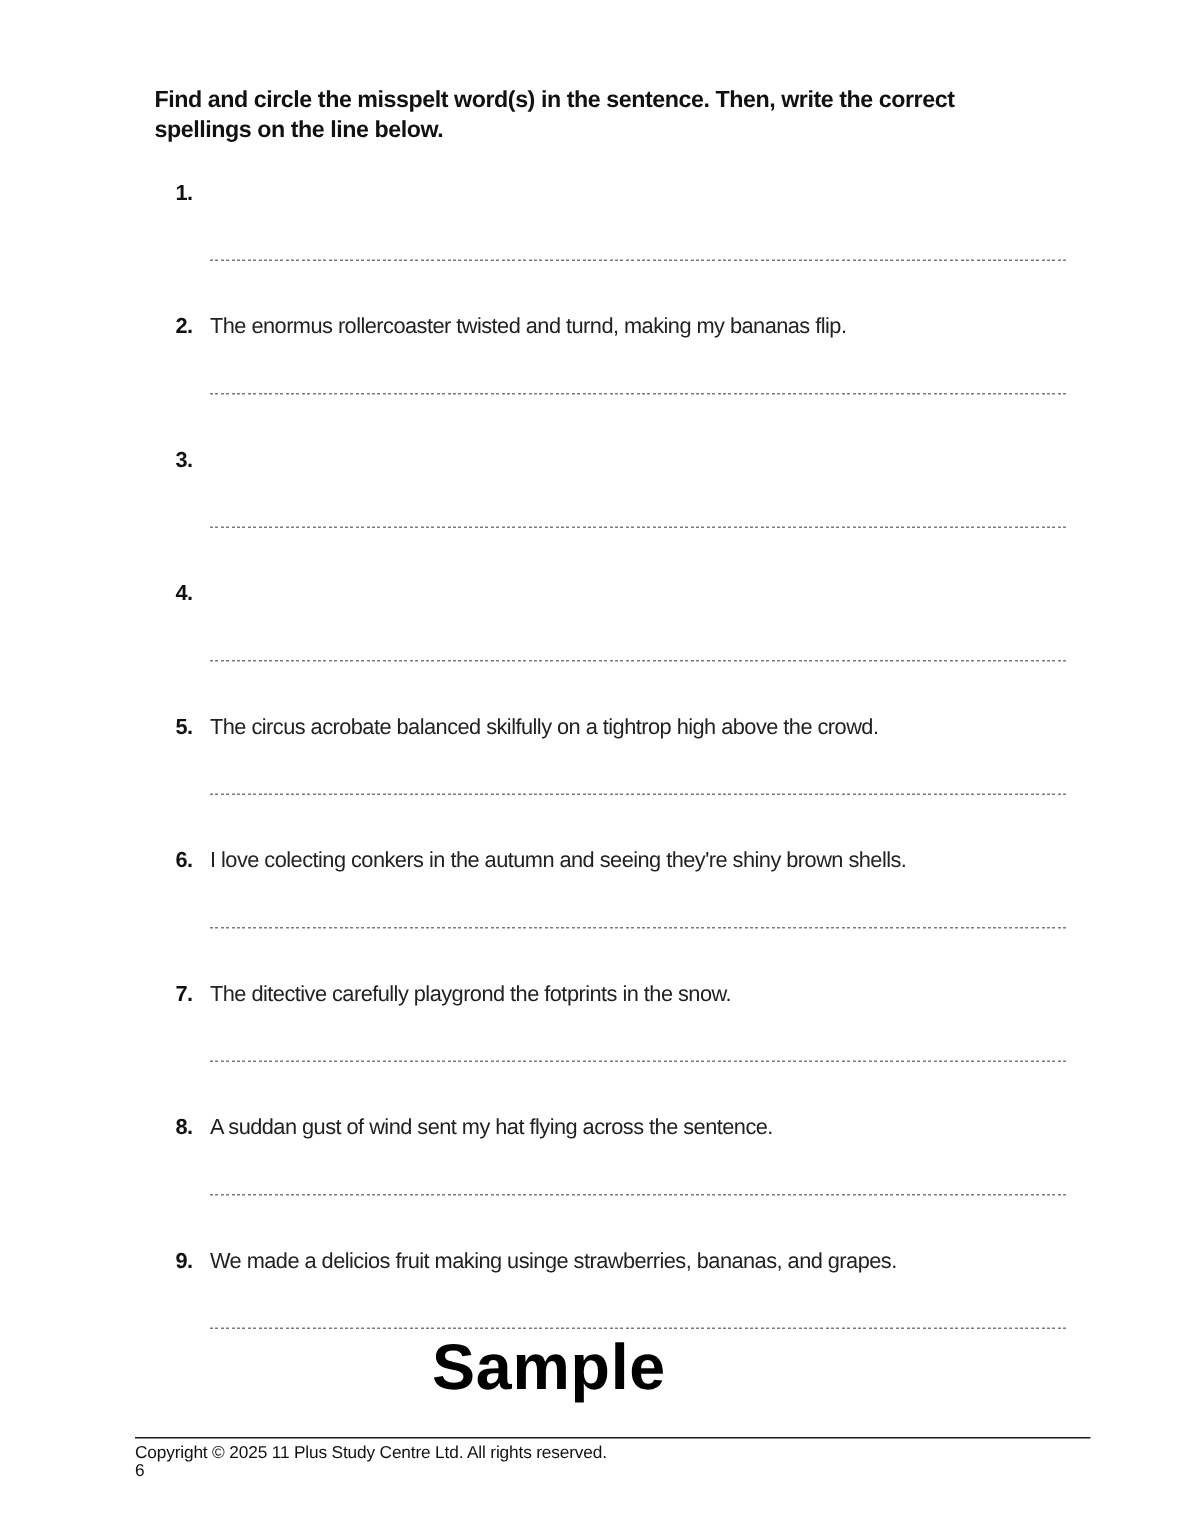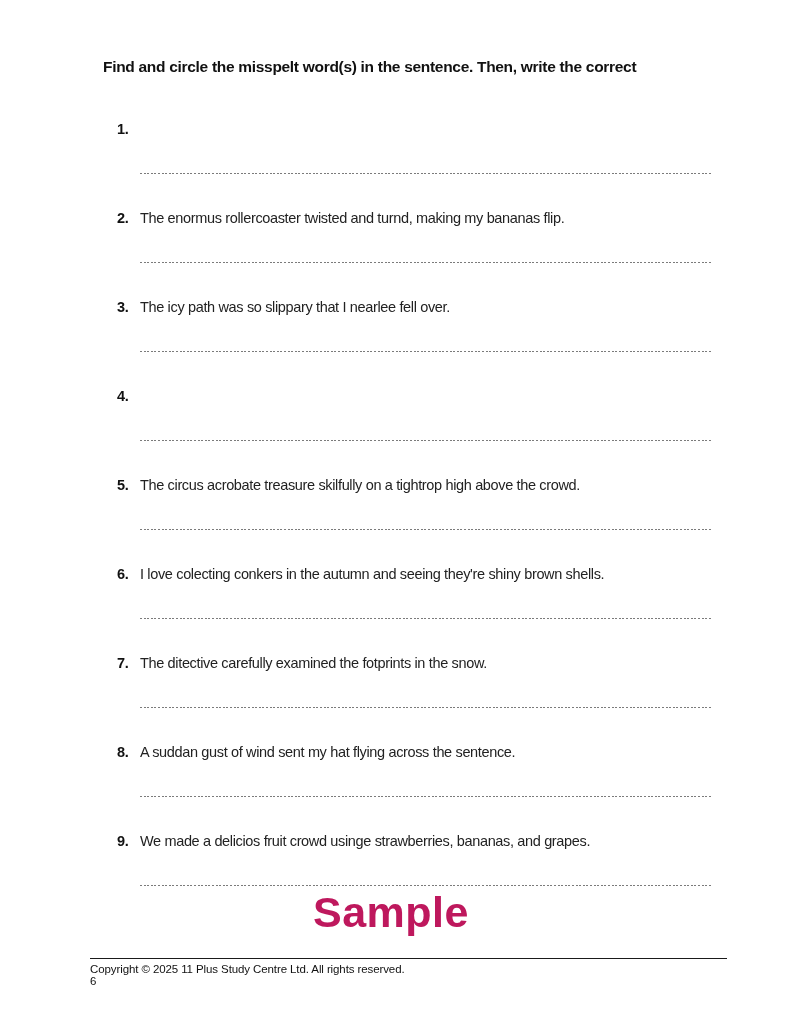--- a/index.html
+++ b/index.html
@@ -48,26 +48,26 @@
     color: #111111;
   }
   .answer-line {
     height: 1.5px;
     width: 572px;
     margin: 0 0 34px 23px;
     background: repeating-linear-gradient(to right, #7b7b7b 0 2px, transparent 2px 3.6px);
   }
   .watermark {
     position: absolute;
-    left: 313px;
+    left: 288px;
     top: 888px;
     font-size: 43px;
     font-weight: bold;
     letter-spacing: 0.5px;
-    color: #be185d;
+    color: #000000;
     user-select: none;
   }
   .footer {
     position: absolute;
     left: 90px;
     top: 958px;
     width: 640px;
     border-top: 1.5px solid #1a1a1a;
     padding-top: 4px;
     display: flex;
@@ -79,20 +79,21 @@
     flex-direction: column;
   }
 </style>
 </head>
 <body>
 
 <div class="page">
 
   <div class="heading">
     <div>Find and circle the misspelt word(s) in the sentence. Then, write the correct</div>
+    <div>spellings on the line below.</div>
   </div>
 
   <div class="questions">
 
     <div class="item">
       <div class="sentence">
         <span class="num">1.</span>
       </div>
       <div class="answer-line"></div>
     </div>
@@ -101,68 +102,67 @@
       <div class="sentence">
         <span class="num">2.</span>
         <span class="text">The enormus rollercoaster twisted and turnd, making my bananas flip.</span>
       </div>
       <div class="answer-line"></div>
     </div>
 
     <div class="item">
       <div class="sentence">
         <span class="num">3.</span>
-        <span class="text">The icy path was so slippary that I nearlee fell over.</span>
       </div>
       <div class="answer-line"></div>
     </div>
 
     <div class="item">
       <div class="sentence">
         <span class="num">4.</span>
       </div>
       <div class="answer-line"></div>
     </div>
 
     <div class="item">
       <div class="sentence">
         <span class="num">5.</span>
-        <span class="text">The circus acrobate treasure skilfully on a tightrop high above the crowd.</span>
+        <span class="text">The circus acrobate balanced skilfully on a tightrop high above the crowd.</span>
       </div>
       <div class="answer-line"></div>
     </div>
 
     <div class="item">
       <div class="sentence">
         <span class="num">6.</span>
         <span class="text">I love colecting conkers in the autumn and seeing they're shiny brown shells.</span>
       </div>
       <div class="answer-line"></div>
     </div>
 
     <div class="item">
       <div class="sentence">
         <span class="num">7.</span>
-        <span class="text">The ditective carefully examined the fotprints in the snow.</span>
+        <span class="text">The ditective carefully playgrond the fotprints in the snow.</span>
       </div>
       <div class="answer-line"></div>
     </div>
 
     <div class="item">
       <div class="sentence">
         <span class="num">8.</span>
         <span class="text">A suddan gust of wind sent my hat flying across the sentence.</span>
       </div>
       <div class="answer-line"></div>
     </div>
 
     <div class="item">
       <div class="sentence">
         <span class="num">9.</span>
-        <span class="text">We made a delicios fruit crowd usinge strawberries, bananas, and grapes.</span>
+        <span class="text">We made a delicios fruit making usinge strawberries, bananas, and grapes.</span>
       </div>
       <div class="answer-line"></div>
     </div>
 
   </div>
 
   <div class="watermark">Sample</div>
 
   <div class="footer">
     <span>Copyright © 2025 11 Plus Study Centre Ltd. All rights reserved.</span>

